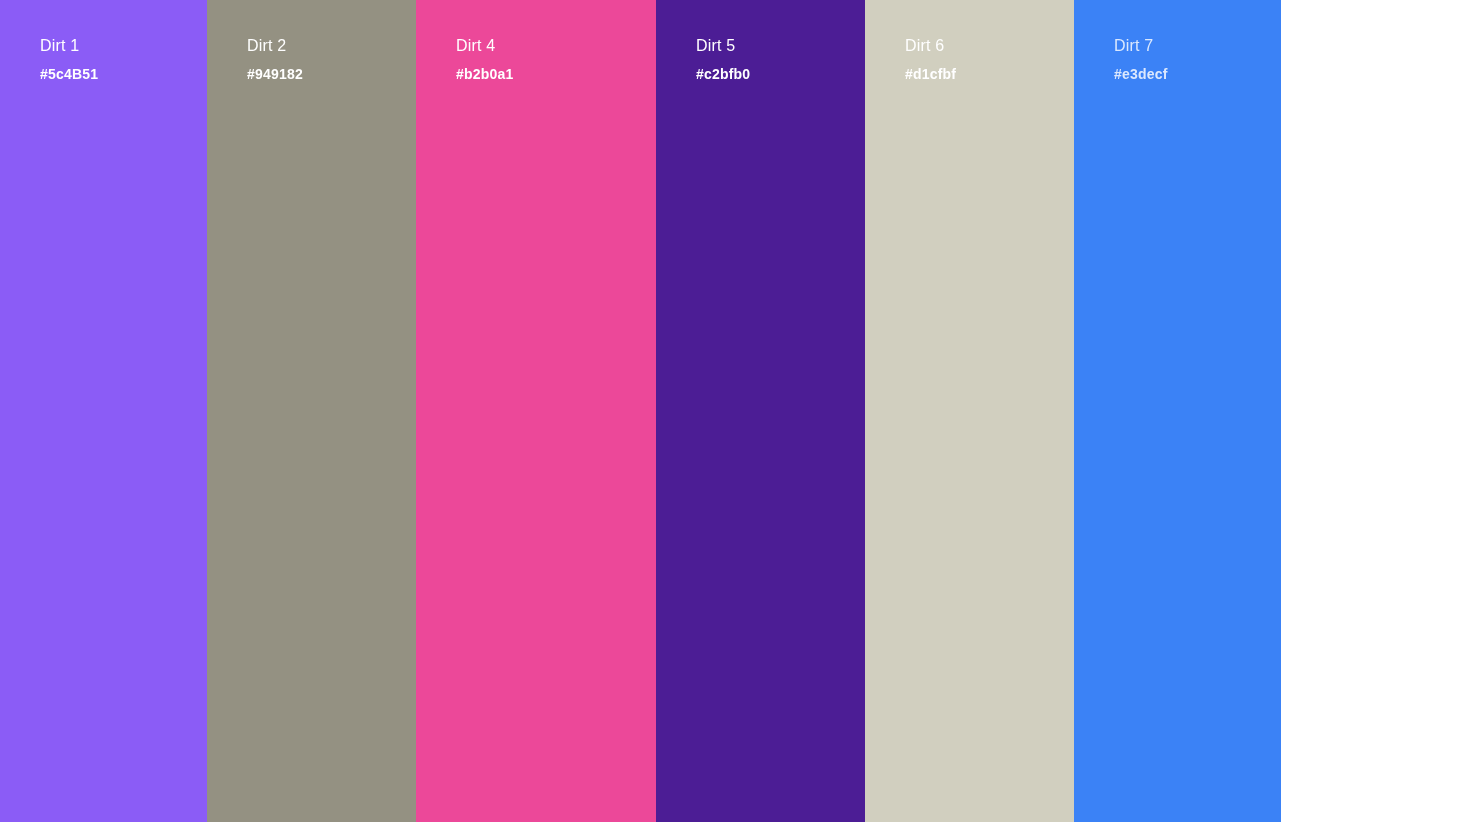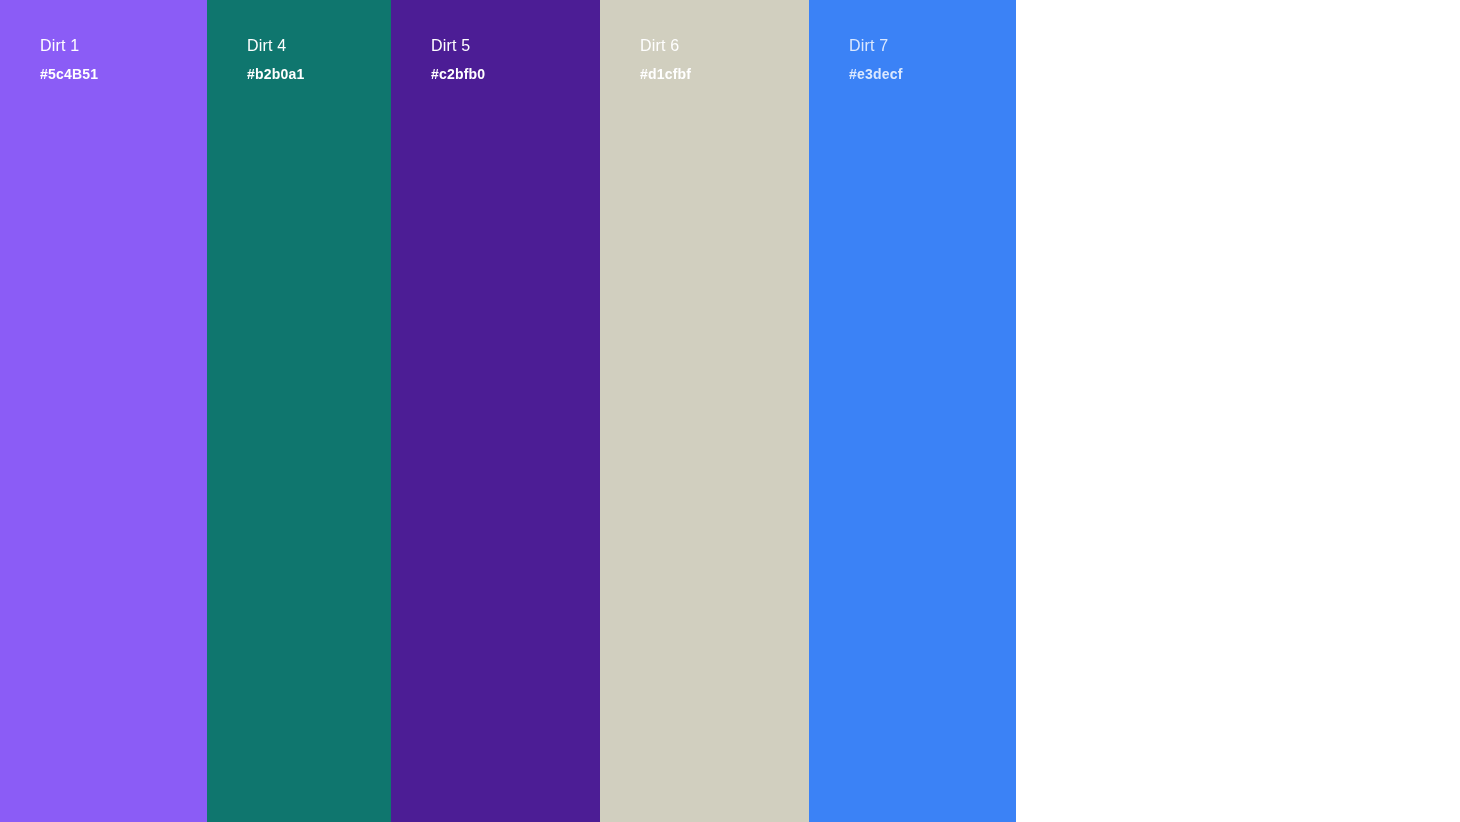--- a/index.html
+++ b/index.html
@@ -59,21 +59,27 @@
 </head>
 <body>
 
 <div class="palette">
     <div class="swatch" style="width: 207px; background: #8b5cf6;">
       <div class="swatch-label">
         <span class="swatch-name">Dirt 1</span>
         <span class="swatch-hex">#5c4B51</span>
       </div>
     </div>
-    <div class="swatch" style="width: 184px; background: #0f766e;">
+    <div class="swatch" style="width: 209px; background: rgb(148, 145, 130);">
+      <div class="swatch-label">
+        <span class="swatch-name">Dirt 2</span>
+        <span class="swatch-hex">#949182</span>
+      </div>
+    </div>
+    <div class="swatch" style="width: 240px; background: #ec4899;">
       <div class="swatch-label">
         <span class="swatch-name">Dirt 4</span>
         <span class="swatch-hex">#b2b0a1</span>
       </div>
     </div>
     <div class="swatch" style="width: 209px; background: #4c1d95;">
       <div class="swatch-label">
         <span class="swatch-name">Dirt 5</span>
         <span class="swatch-hex">#c2bfb0</span>
       </div>

